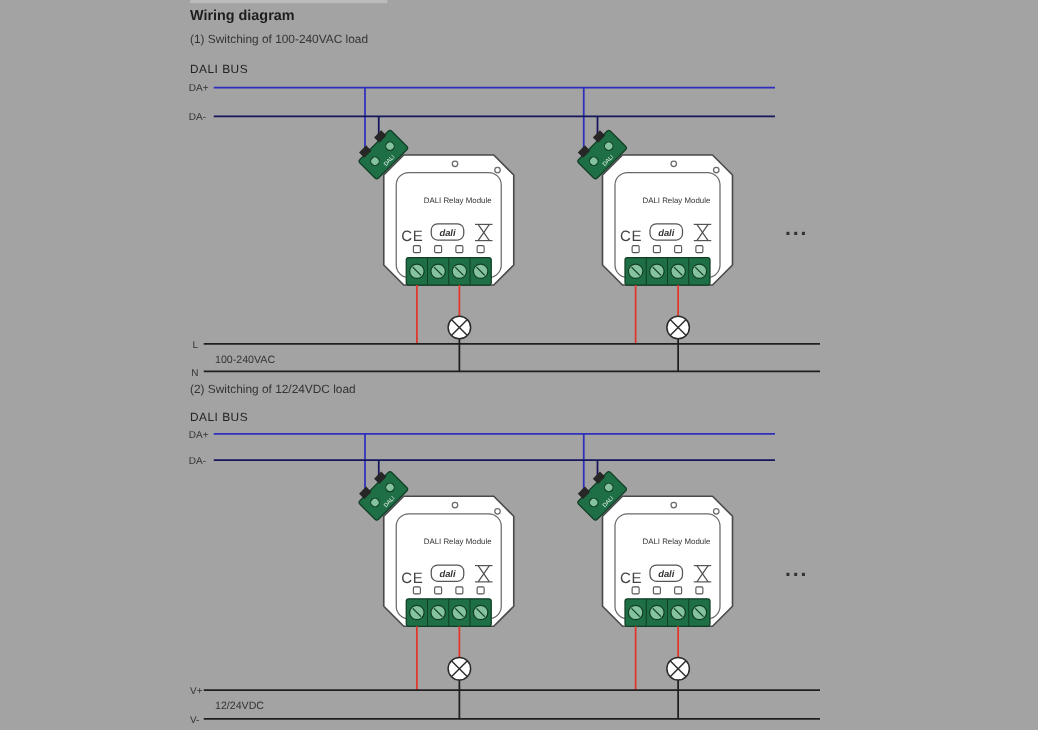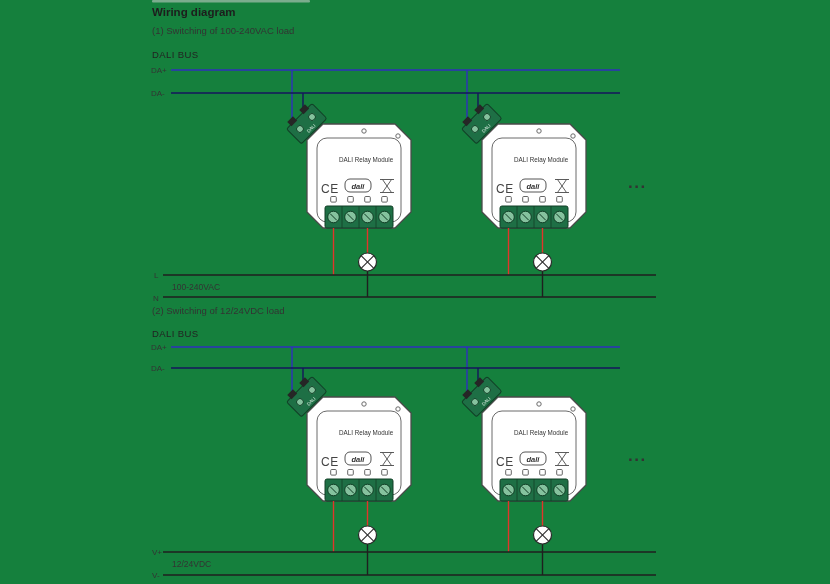--- a/index.html
+++ b/index.html
@@ -1,16 +1,16 @@
 <!DOCTYPE html>
 <html><head>
 <meta charset="utf-8">
 <style>
   html,body{margin:0;padding:0;background:#ffffff;}
-  .stage{width:830px;height:584px;background:#15803d;position:relative;overflow:hidden;}
+  .stage{width:830px;height:584px;background:#a3a3a3;position:relative;overflow:hidden;}
   svg{display:block;}
   text{font-family:"Liberation Sans","DejaVu Sans",sans-serif;fill:#222;}
   .title{font-size:11.5px;font-weight:bold;fill:#1d1d1d;}
   .heading{font-size:9.5px;fill:#333;}
   .buslabel{font-size:9.5px;letter-spacing:.4px;fill:#222;}
   .small{font-size:8px;fill:#333;}
   .volt{font-size:8.5px;fill:#333;}
   .dots{font-size:17px;font-weight:bold;letter-spacing:1.5px;fill:#333;}
   .wire{fill:none;stroke-width:1.4;}
   .lamp circle{fill:#ffffff;stroke:#2a2a2a;stroke-width:1.2;}

